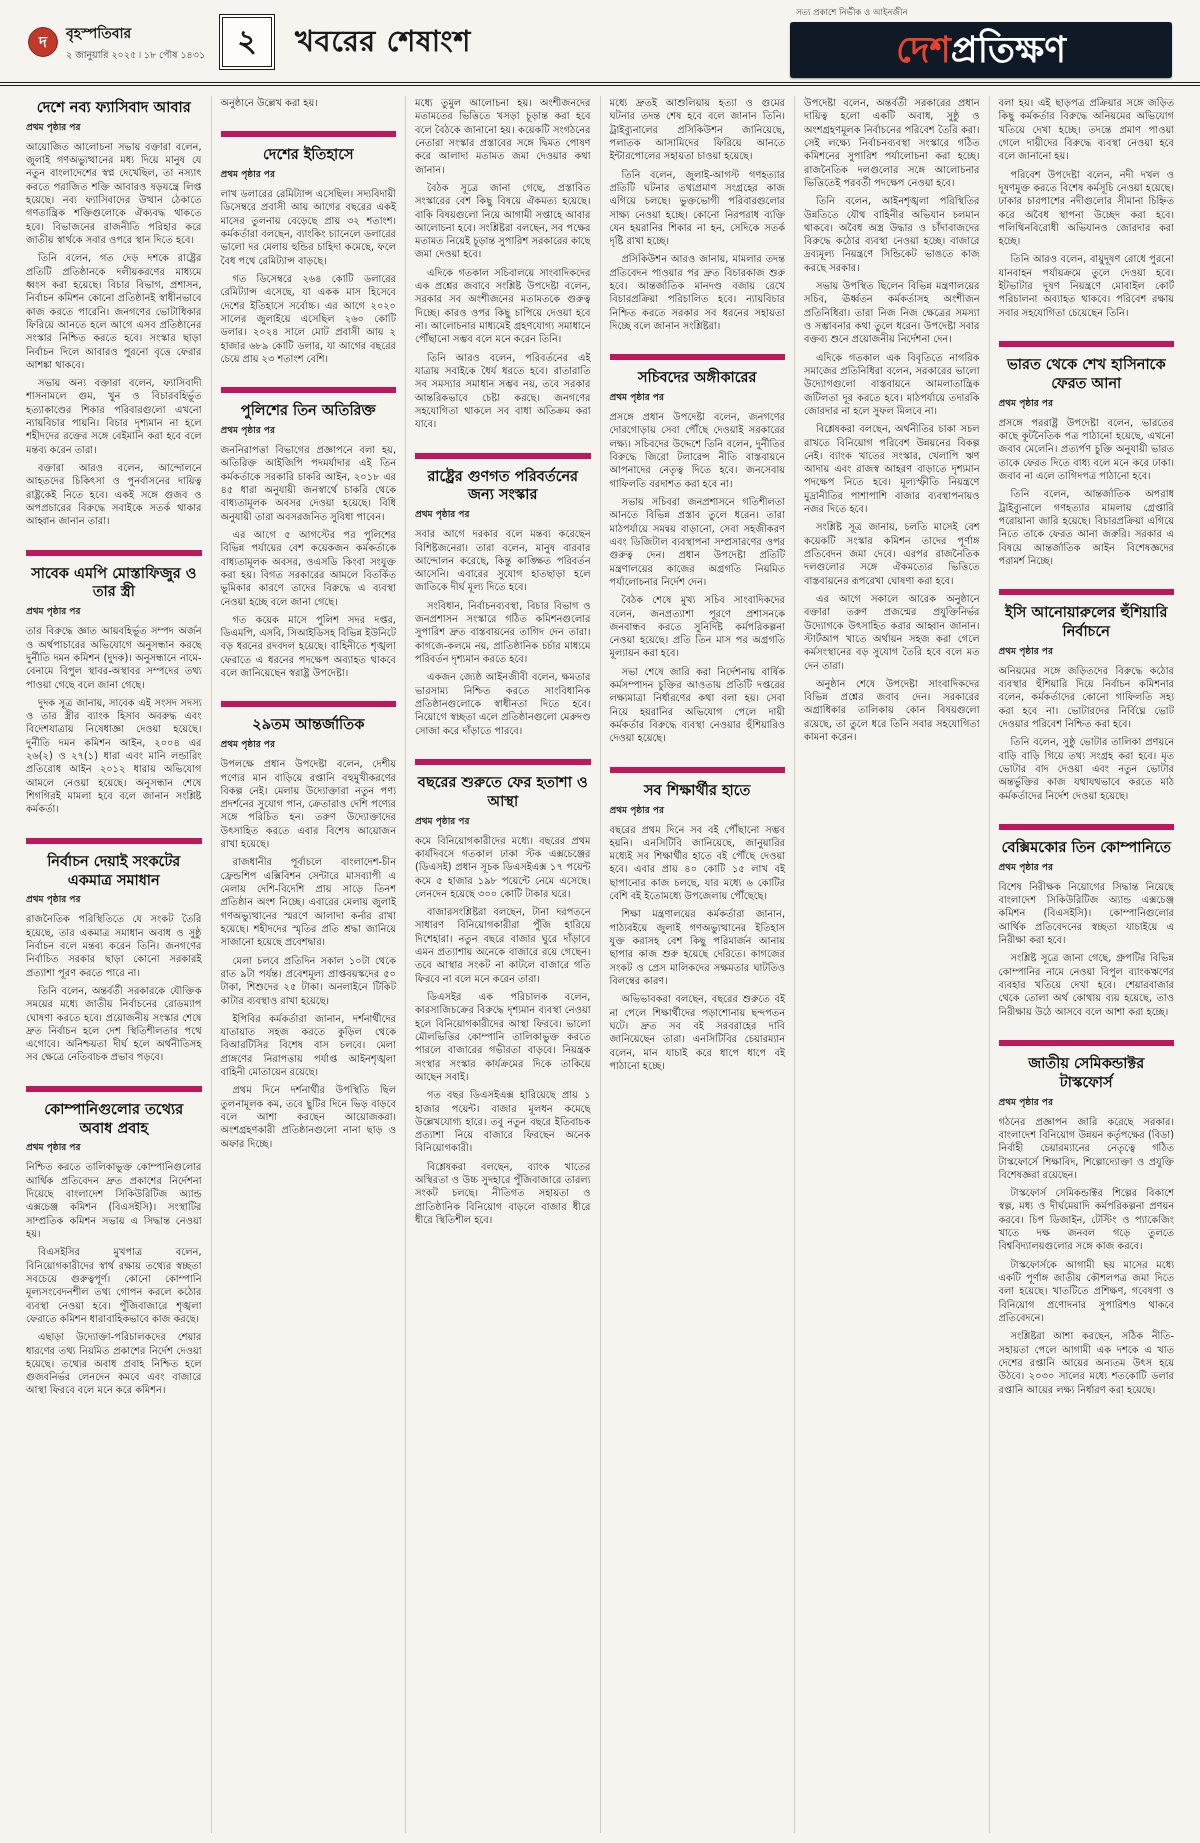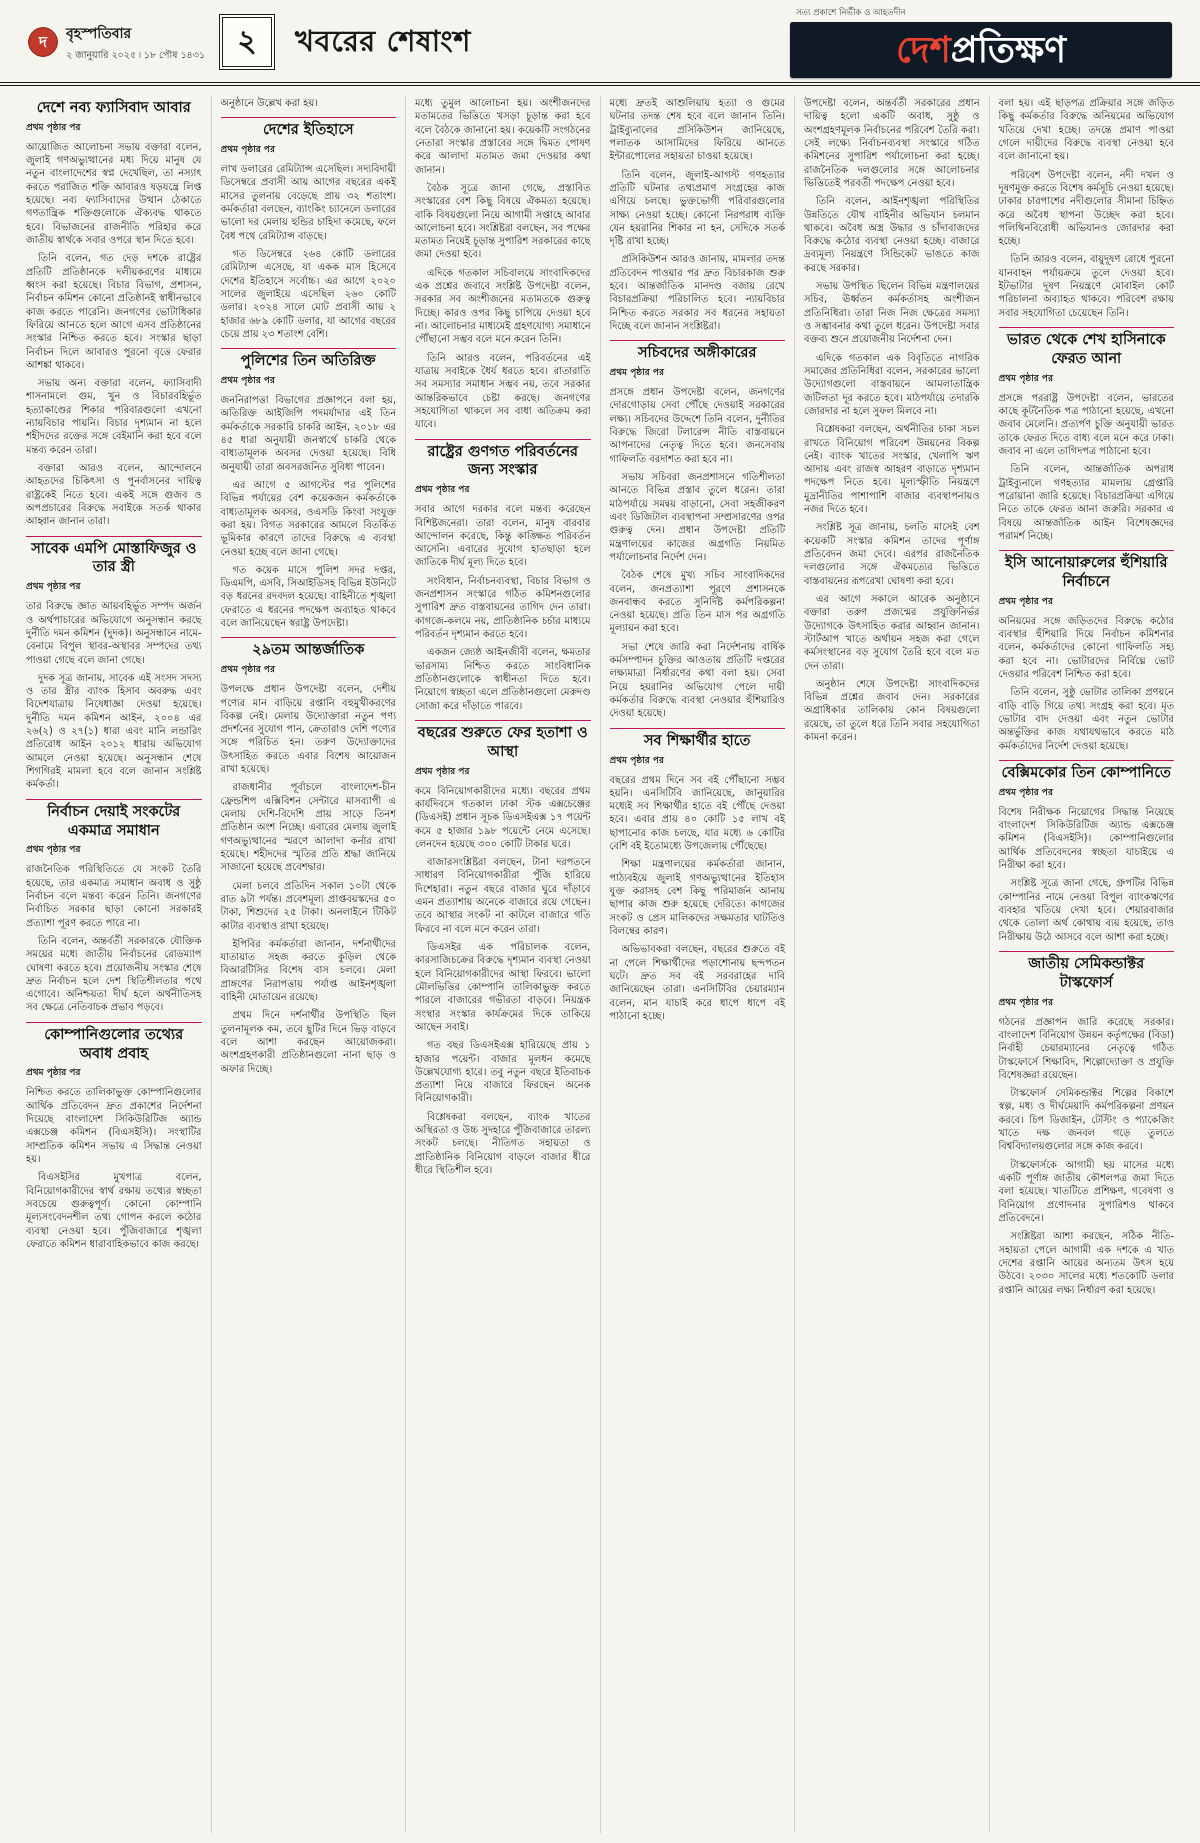--- a/index.html
+++ b/index.html
@@ -41,21 +41,21 @@
   .np-first { color: #e8432e; font-size: 36px; font-weight: bold; line-height: 1; }
   .np-rest  { color: #ffffff; font-size: 36px; font-weight: bold; line-height: 1; }
   
   .columns { display: flex; padding: 10px 26px 0; height: 1747px; overflow: hidden; }
   .col {
     flex: 1 1 0; padding: 0 9px; overflow: hidden;
     border-left: 1px solid #cfccc2;
   }
   .col:first-child { border-left: none; padding-left: 0; }
   .col:last-child  { padding-right: 0; }
-  .article + .article { border-top: 1px solid #be185d; margin-top: 8px; }
+  .article + .article { border-top: 6px solid #be185d; margin-top: 22px; padding-top: 6px; }
   .headline {
     font-size: 14.5px; line-height: 1.3; font-weight: bold;
     text-align: center; margin: 2px 2px 3px; color: #111;
   }
   .kicker { font-size: 9px; font-weight: bold; text-align: left; margin: 0 0 5px; color: #222; }
   .body-text {
     font-size: 9.8px; line-height: 1.36; text-align: justify;
     margin: 0 0 5px; color: #1e1e1e;
   }
   .body-text + .body-text { text-indent: 12px; }
@@ -71,21 +71,21 @@
     <div class="date-block">
       <div class="day">বৃহস্পতিবার</div>
       <div class="date">২ জানুয়ারি ২০২৫ ৷ ১৮ পৌষ ১৪৩১</div>
     </div>
   </div>
   <div class="page-no-box">
     <span>২</span>
   </div>
   <h1 class="section-title">খবরের শেষাংশ</h1>
   <div class="nameplate-wrap">
-    <div class="tagline">সত্য প্রকাশে নির্ভীক ও আহতদীন</div>
+    <div class="tagline">সত্য প্রকাশে নির্ভীক ও আইনজীন</div>
     <div class="nameplate">
       <span class="np-first">দেশ</span>
       <span class="np-rest">প্রতিক্ষণ</span>
     </div>
   </div>
 </header>
 
 <main class="columns">
     <div class="col">
       <article class="article">
@@ -106,20 +106,21 @@
         <h2 class="headline">নির্বাচন দেয়াই সংকটের একমাত্র সমাধান</h2>
         <div class="kicker">প্রথম পৃষ্ঠার পর</div>
         <p class="body-text">রাজনৈতিক পরিস্থিতিতে যে সংকট তৈরি হয়েছে, তার একমাত্র সমাধান অবাধ ও সুষ্ঠু নির্বাচন বলে মন্তব্য করেন তিনি। জনগণের নির্বাচিত সরকার ছাড়া কোনো সরকারই প্রত্যাশা পূরণ করতে পারে না।</p>
         <p class="body-text">তিনি বলেন, অন্তর্বর্তী সরকারকে যৌক্তিক সময়ের মধ্যে জাতীয় নির্বাচনের রোডম্যাপ ঘোষণা করতে হবে। প্রয়োজনীয় সংস্কার শেষে দ্রুত নির্বাচন হলে দেশ স্থিতিশীলতার পথে এগোবে। অনিশ্চয়তা দীর্ঘ হলে অর্থনীতিসহ সব ক্ষেত্রে নেতিবাচক প্রভাব পড়বে।</p>
       </article>
       <article class="article">
         <h2 class="headline">কোম্পানিগুলোর তথ্যের অবাধ প্রবাহ</h2>
         <div class="kicker">প্রথম পৃষ্ঠার পর</div>
         <p class="body-text">নিশ্চিত করতে তালিকাভুক্ত কোম্পানিগুলোর আর্থিক প্রতিবেদন দ্রুত প্রকাশের নির্দেশনা দিয়েছে বাংলাদেশ সিকিউরিটিজ অ্যান্ড এক্সচেঞ্জ কমিশন (বিএসইসি)। সংস্থাটির সাম্প্রতিক কমিশন সভায় এ সিদ্ধান্ত নেওয়া হয়।</p>
         <p class="body-text">বিএসইসির মুখপাত্র বলেন, বিনিয়োগকারীদের স্বার্থ রক্ষায় তথ্যের স্বচ্ছতা সবচেয়ে গুরুত্বপূর্ণ। কোনো কোম্পানি মূল্যসংবেদনশীল তথ্য গোপন করলে কঠোর ব্যবস্থা নেওয়া হবে। পুঁজিবাজারে শৃঙ্খলা ফেরাতে কমিশন ধারাবাহিকভাবে কাজ করছে।</p>
+        <p class="body-text">এছাড়া উদ্যোক্তা-পরিচালকদের শেয়ার ধারণের তথ্য নিয়মিত প্রকাশের নির্দেশ দেওয়া হয়েছে। তথ্যের অবাধ প্রবাহ নিশ্চিত হলে গুজবনির্ভর লেনদেন কমবে এবং বাজারে আস্থা ফিরবে বলে মনে করে কমিশন।</p>
       </article>
     </div>
     <div class="col">
       <article class="article continuation">
         <p class="body-text">অনুষ্ঠানে উল্লেখ করা হয়।</p>
       </article>
       <article class="article">
         <h2 class="headline">দেশের ইতিহাসে</h2>
         <div class="kicker">প্রথম পৃষ্ঠার পর</div>
         <p class="body-text">লাখ ডলারের রেমিট্যান্স এসেছিল। সদ্যবিদায়ী ডিসেম্বরে প্রবাসী আয় আগের বছরের একই মাসের তুলনায় বেড়েছে প্রায় ৩২ শতাংশ। কর্মকর্তারা বলছেন, ব্যাংকিং চ্যানেলে ডলারের ভালো দর মেলায় হুন্ডির চাহিদা কমেছে, ফলে বৈধ পথে রেমিট্যান্স বাড়ছে।</p>

